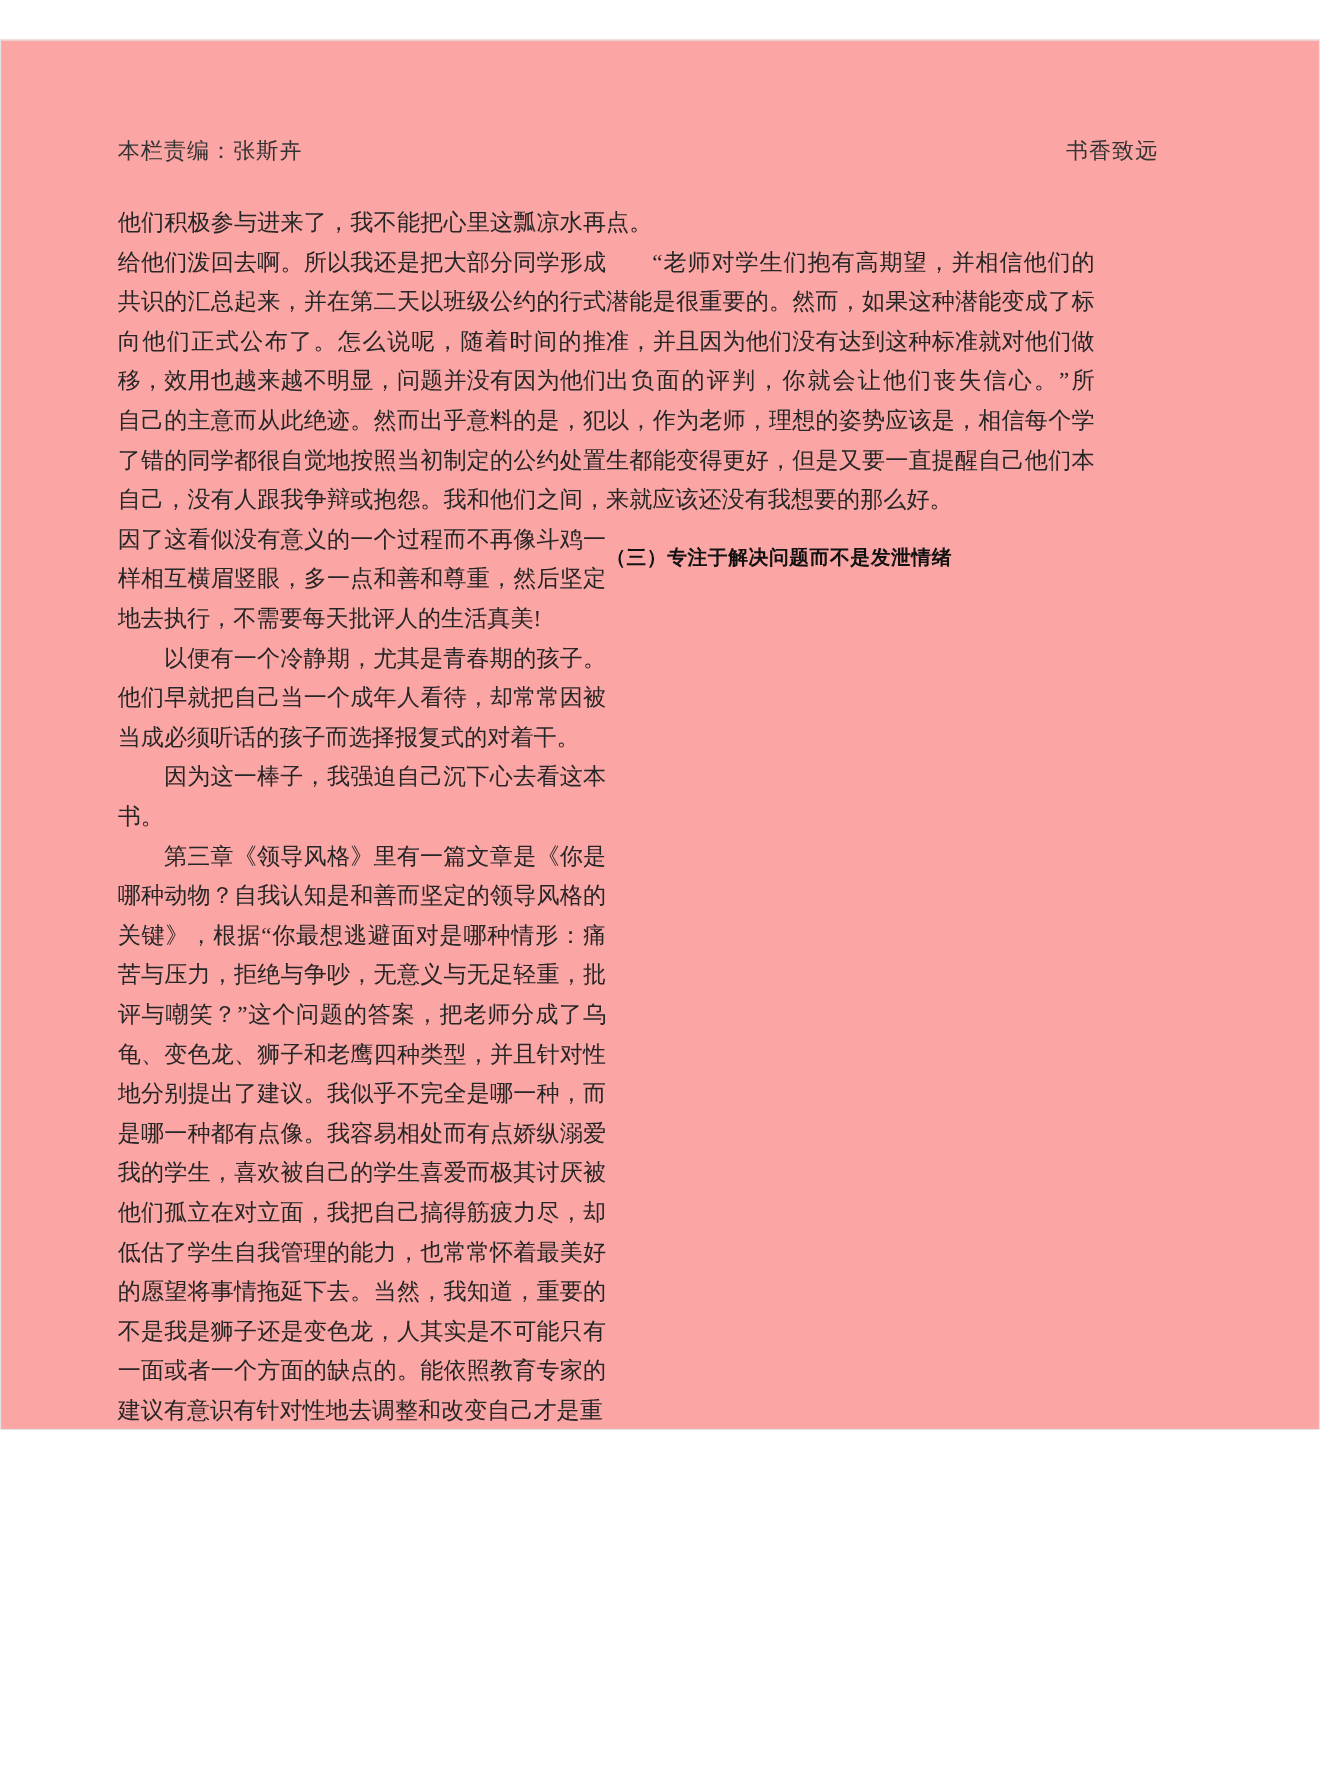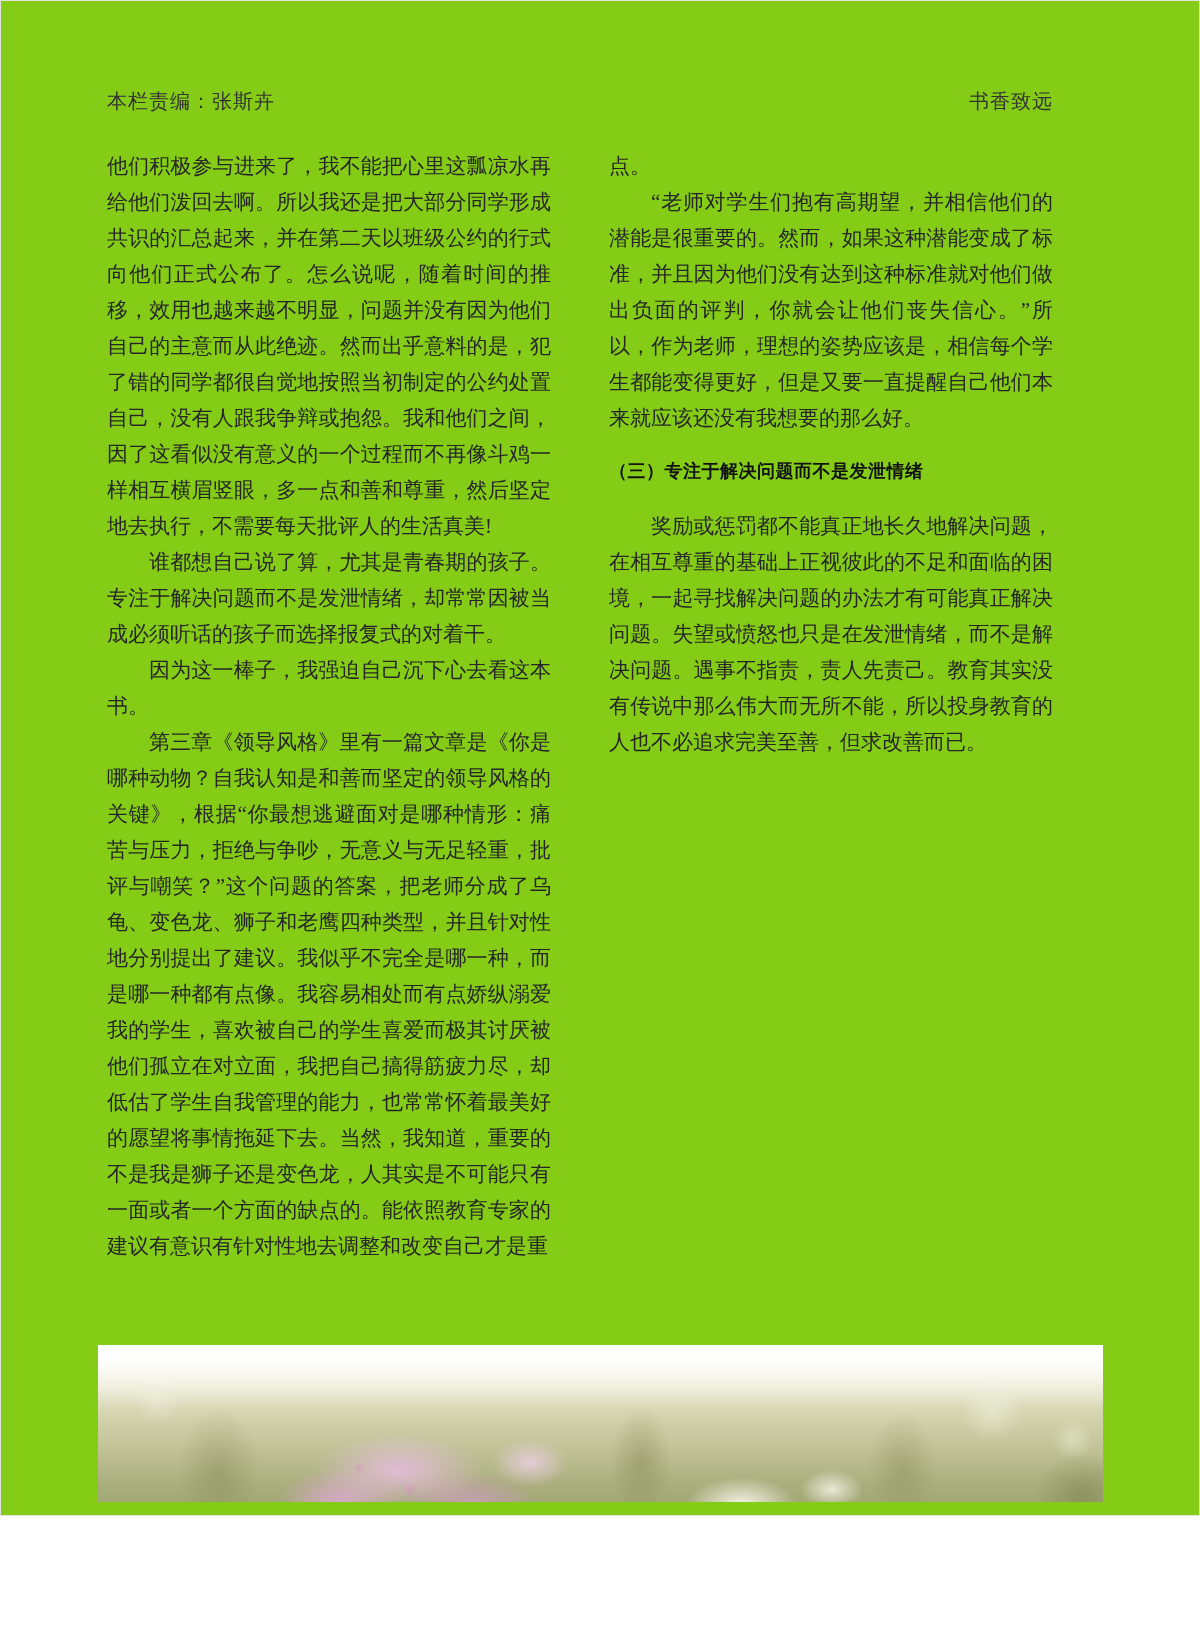--- a/index.html
+++ b/index.html
@@ -1,33 +1,34 @@
 <!DOCTYPE html>
 <html><head>
 <meta charset="utf-8">
 <style>
   html,body{margin:0;padding:0;background:#ffffff;}
   .page{
     position:relative;
-    width:1200px;height:1516px;
-    background:#84cc16;
+    width:1200px;height:1264px;
+    background:#fca5a5;
     outline:1px solid #e3e3e3;outline-offset:-1px;
     font-family:"Liberation Serif","DejaVu Serif",serif;
     color:#262626;
     overflow:hidden;
+    margin-top:36px;
   }
   .header{
     position:absolute;top:88px;left:107px;width:946px;
     display:flex;justify-content:space-between;
     font-family:"Liberation Sans","DejaVu Sans",sans-serif;
     font-size:20px;color:#333;letter-spacing:1px;
   }
   .columns{
     position:absolute;top:148px;left:107px;width:946px;
-    display:flex;gap:58px;
+    display:flex;
   }
   .col{
     width:444px;
     font-size:21px;line-height:36px;
     text-align:justify;
   }
   .col p{margin:0;text-indent:2em;}
   .col p.cont{text-indent:0;}
   .col h2{
     font-family:"Liberation Sans","DejaVu Sans",sans-serif;
@@ -76,30 +77,29 @@
 
   <div class="header">
     <span>本栏责编：张斯卉</span>
     <span>书香致远</span>
   </div>
 
   <div class="columns">
 
     <div class="col">
       <p class="cont">他们积极参与进来了，我不能把心里这瓢凉水再给他们泼回去啊。所以我还是把大部分同学形成共识的汇总起来，并在第二天以班级公约的行式向他们正式公布了。怎么说呢，随着时间的推移，效用也越来越不明显，问题并没有因为他们自己的主意而从此绝迹。然而出乎意料的是，犯了错的同学都很自觉地按照当初制定的公约处置自己，没有人跟我争辩或抱怨。我和他们之间，因了这看似没有意义的一个过程而不再像斗鸡一样相互横眉竖眼，多一点和善和尊重，然后坚定地去执行，不需要每天批评人的生活真美!</p>
-      <p>谁都想自己说了算，尤其是青春期的孩子。专注于解决问题而不是发泄情绪，却常常因被当成必须听话的孩子而选择报复式的对着干。</p>
+      <p>以便有一个冷静期，尤其是青春期的孩子。他们早就把自己当一个成年人看待，却常常因被当成必须听话的孩子而选择报复式的对着干。</p>
       <p>因为这一棒子，我强迫自己沉下心去看这本书。</p>
       <p>第三章《领导风格》里有一篇文章是《你是哪种动物？自我认知是和善而坚定的领导风格的关键》，根据“你最想逃避面对是哪种情形：痛苦与压力，拒绝与争吵，无意义与无足轻重，批评与嘲笑？”这个问题的答案，把老师分成了乌龟、变色龙、狮子和老鹰四种类型，并且针对性地分别提出了建议。我似乎不完全是哪一种，而是哪一种都有点像。我容易相处而有点娇纵溺爱我的学生，喜欢被自己的学生喜爱而极其讨厌被他们孤立在对立面，我把自己搞得筋疲力尽，却低估了学生自我管理的能力，也常常怀着最美好的愿望将事情拖延下去。当然，我知道，重要的不是我是狮子还是变色龙，人其实是不可能只有一面或者一个方面的缺点的。能依照教育专家的建议有意识有针对性地去调整和改变自己才是重</p>
     </div>
 
     <div class="col">
       <p class="cont">点。</p>
       <p>“老师对学生们抱有高期望，并相信他们的潜能是很重要的。然而，如果这种潜能变成了标准，并且因为他们没有达到这种标准就对他们做出负面的评判，你就会让他们丧失信心。”所以，作为老师，理想的姿势应该是，相信每个学生都能变得更好，但是又要一直提醒自己他们本来就应该还没有我想要的那么好。</p>
       <h2>（三）专注于解决问题而不是发泄情绪</h2>
-      <p>奖励或惩罚都不能真正地长久地解决问题，在相互尊重的基础上正视彼此的不足和面临的困境，一起寻找解决问题的办法才有可能真正解决问题。失望或愤怒也只是在发泄情绪，而不是解决问题。遇事不指责，责人先责己。教育其实没有传说中那么伟大而无所不能，所以投身教育的人也不必追求完美至善，但求改善而已。</p>
     </div>
 
   </div>
 
   <div class="photo"></div>
 
   <div class="footer">
     <span>2028 年3月</span><span class="pageno">/29</span>
   </div>
 

